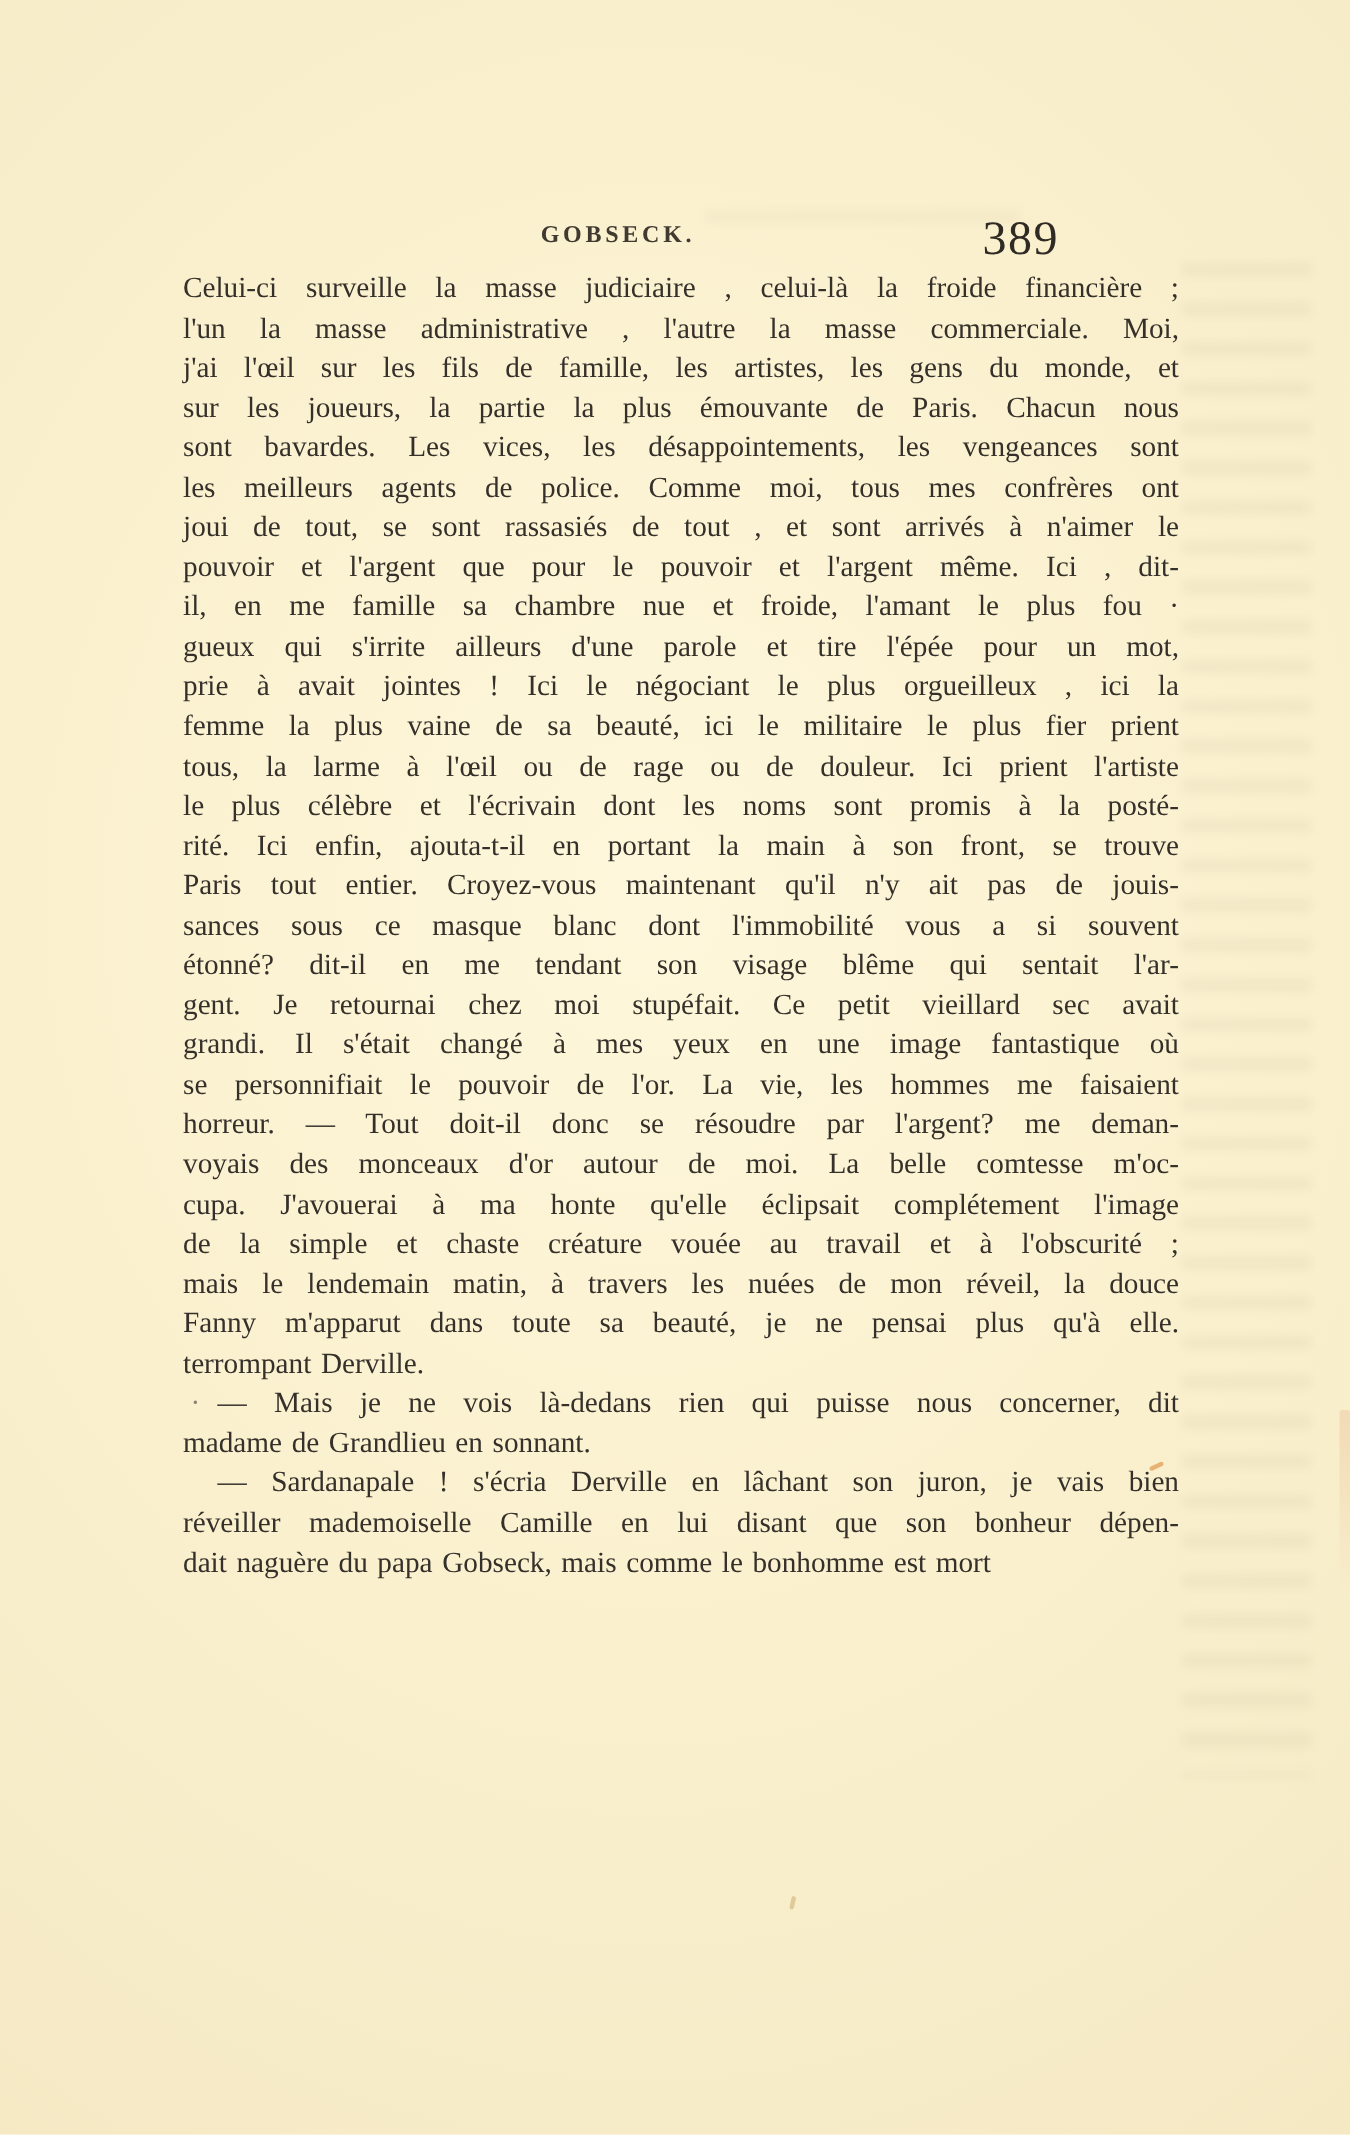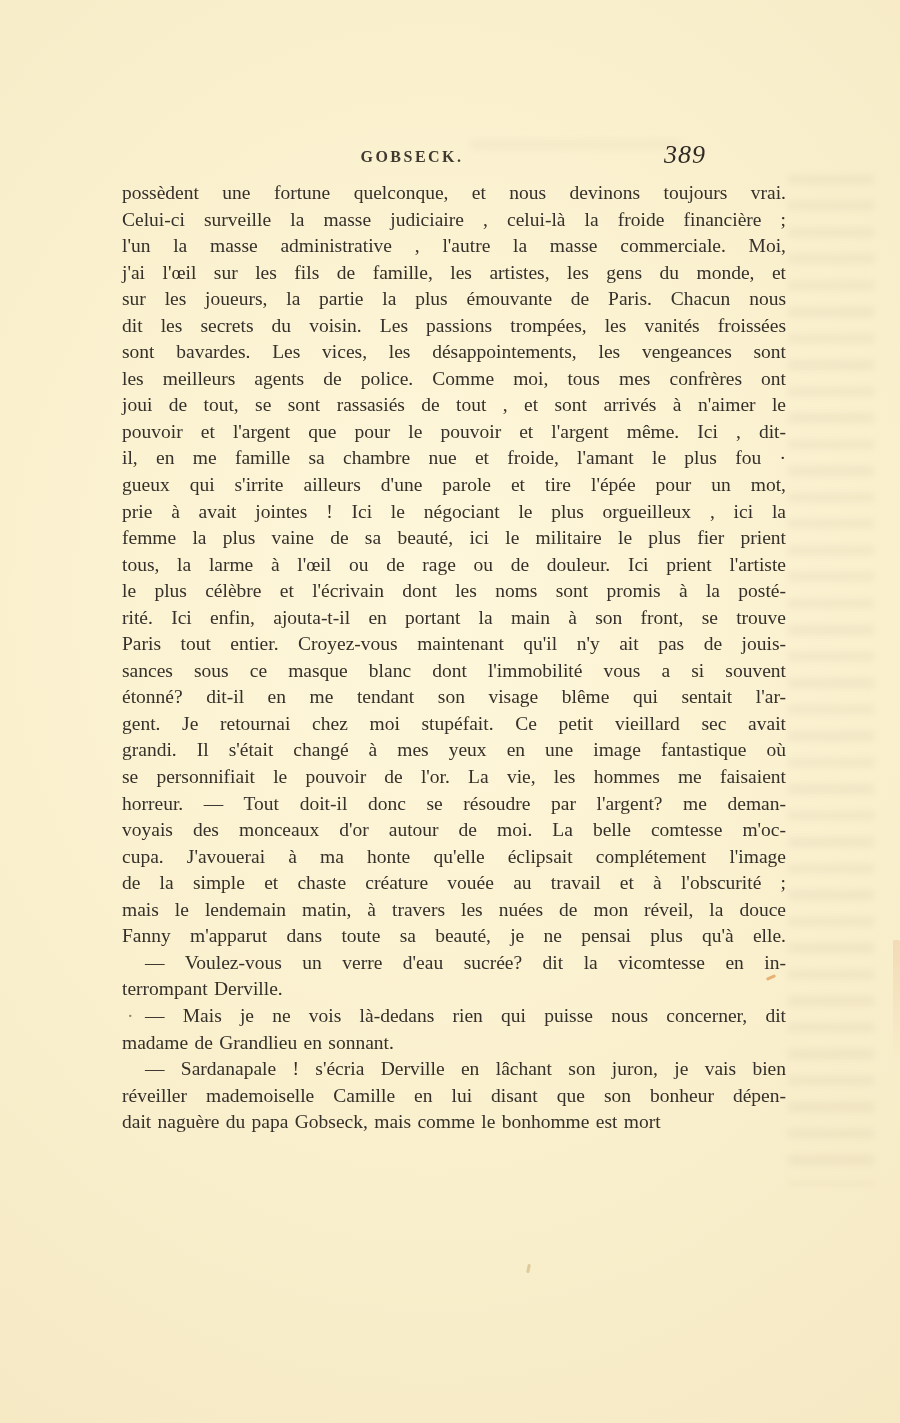--- a/index.html
+++ b/index.html
@@ -55,24 +55,23 @@
     transform: translateX(-50%);
     margin-left: -42px;
     font-size: 16px;
     font-weight: bold;
     letter-spacing: 2.5px;
     color: #403a30;
   }
   .hdr-page {
     position: absolute;
     right: 80px; top: -2px;
-    font-size: 26px;
+    font-size: 32px;
     letter-spacing: 1px;
     color: #2f2a23;
-    font-style: italic;
   }
   .body-text {
     margin-top: 6px;
     font-size: 19.5px;
     line-height: 26.55px;
     word-spacing: 1.5px;
   }
   .line {
     position: relative;
     text-align: justify;
@@ -101,26 +100,24 @@
   <div class="speck speck-low"></div>
   <div class="speck speck-edge"></div>
 
   <div class="block">
     <div class="hdr">
       <span class="hdr-title">GOBSECK.</span>
       <span class="hdr-page">389</span>
     </div>
     <div class="body-text">
 
-    <div class="line">possèdent une fortune quelconque, et nous devinons toujours vrai.</div>
         <div class="line">Celui-ci surveille la masse judiciaire , celui-là la froide financière ;</div>
         <div class="line">l'un la masse administrative , l'autre la masse commerciale. Moi,</div>
         <div class="line">j'ai l'œil sur les fils de famille, les artistes, les gens du monde, et</div>
         <div class="line">sur les joueurs, la partie la plus émouvante de Paris. Chacun nous</div>
-        <div class="line">dit les secrets du voisin. Les passions trompées, les vanités froissées</div>
         <div class="line">sont bavardes. Les vices, les désappointements, les vengeances sont</div>
         <div class="line">les meilleurs agents de police. Comme moi, tous mes confrères ont</div>
         <div class="line">joui de tout, se sont rassasiés de tout , et sont arrivés à n'aimer le</div>
         <div class="line">pouvoir et l'argent que pour le pouvoir et l'argent même. Ici , dit-</div>
         <div class="line">il, en me famille sa chambre nue et froide, l'amant le plus fou ·</div>
         <div class="line">gueux qui s'irrite ailleurs d'une parole et tire l'épée pour un mot,</div>
         <div class="line">prie à avait jointes ! Ici le négociant le plus orgueilleux , ici la</div>
         <div class="line">femme la plus vaine de sa beauté, ici le militaire le plus fier prient</div>
         <div class="line">tous, la larme à l'œil ou de rage ou de douleur. Ici prient l'artiste</div>
         <div class="line">le plus célèbre et l'écrivain dont les noms sont promis à la posté-</div>
@@ -130,21 +127,20 @@
         <div class="line">étonné? dit-il en me tendant son visage blême qui sentait l'ar-</div>
         <div class="line">gent. Je retournai chez moi stupéfait. Ce petit vieillard sec avait</div>
         <div class="line">grandi. Il s'était changé à mes yeux en une image fantastique où</div>
         <div class="line">se personnifiait le pouvoir de l'or. La vie, les hommes me faisaient</div>
         <div class="line">horreur. — Tout doit-il donc se résoudre par l'argent? me deman-</div>
         <div class="line">voyais des monceaux d'or autour de moi. La belle comtesse m'oc-</div>
         <div class="line">cupa. J'avouerai à ma honte qu'elle éclipsait complétement l'image</div>
         <div class="line">de la simple et chaste créature vouée au travail et à l'obscurité ;</div>
         <div class="line">mais le lendemain matin, à travers les nuées de mon réveil, la douce</div>
         <div class="line">Fanny m'apparut dans toute sa beauté, je ne pensai plus qu'à elle.</div>
-        <div class="line ind">— Voulez-vous un verre d'eau sucrée? dit la vicomtesse en in-</div>
         <div class="line nj">terrompant Derville.</div>
         <div class="line ind"><span class="premark">·</span>— Mais je ne vois là-dedans rien qui puisse nous concerner, dit</div>
         <div class="line nj">madame de Grandlieu en sonnant.</div>
         <div class="line ind">— Sardanapale ! s'écria Derville en lâchant son juron, je vais bien</div>
         <div class="line">réveiller mademoiselle Camille en lui disant que son bonheur dépen-</div>
         <div class="line nj">dait naguère du papa Gobseck, mais comme le bonhomme est mort</div>
       </div>
   </div>
 
 </div>

